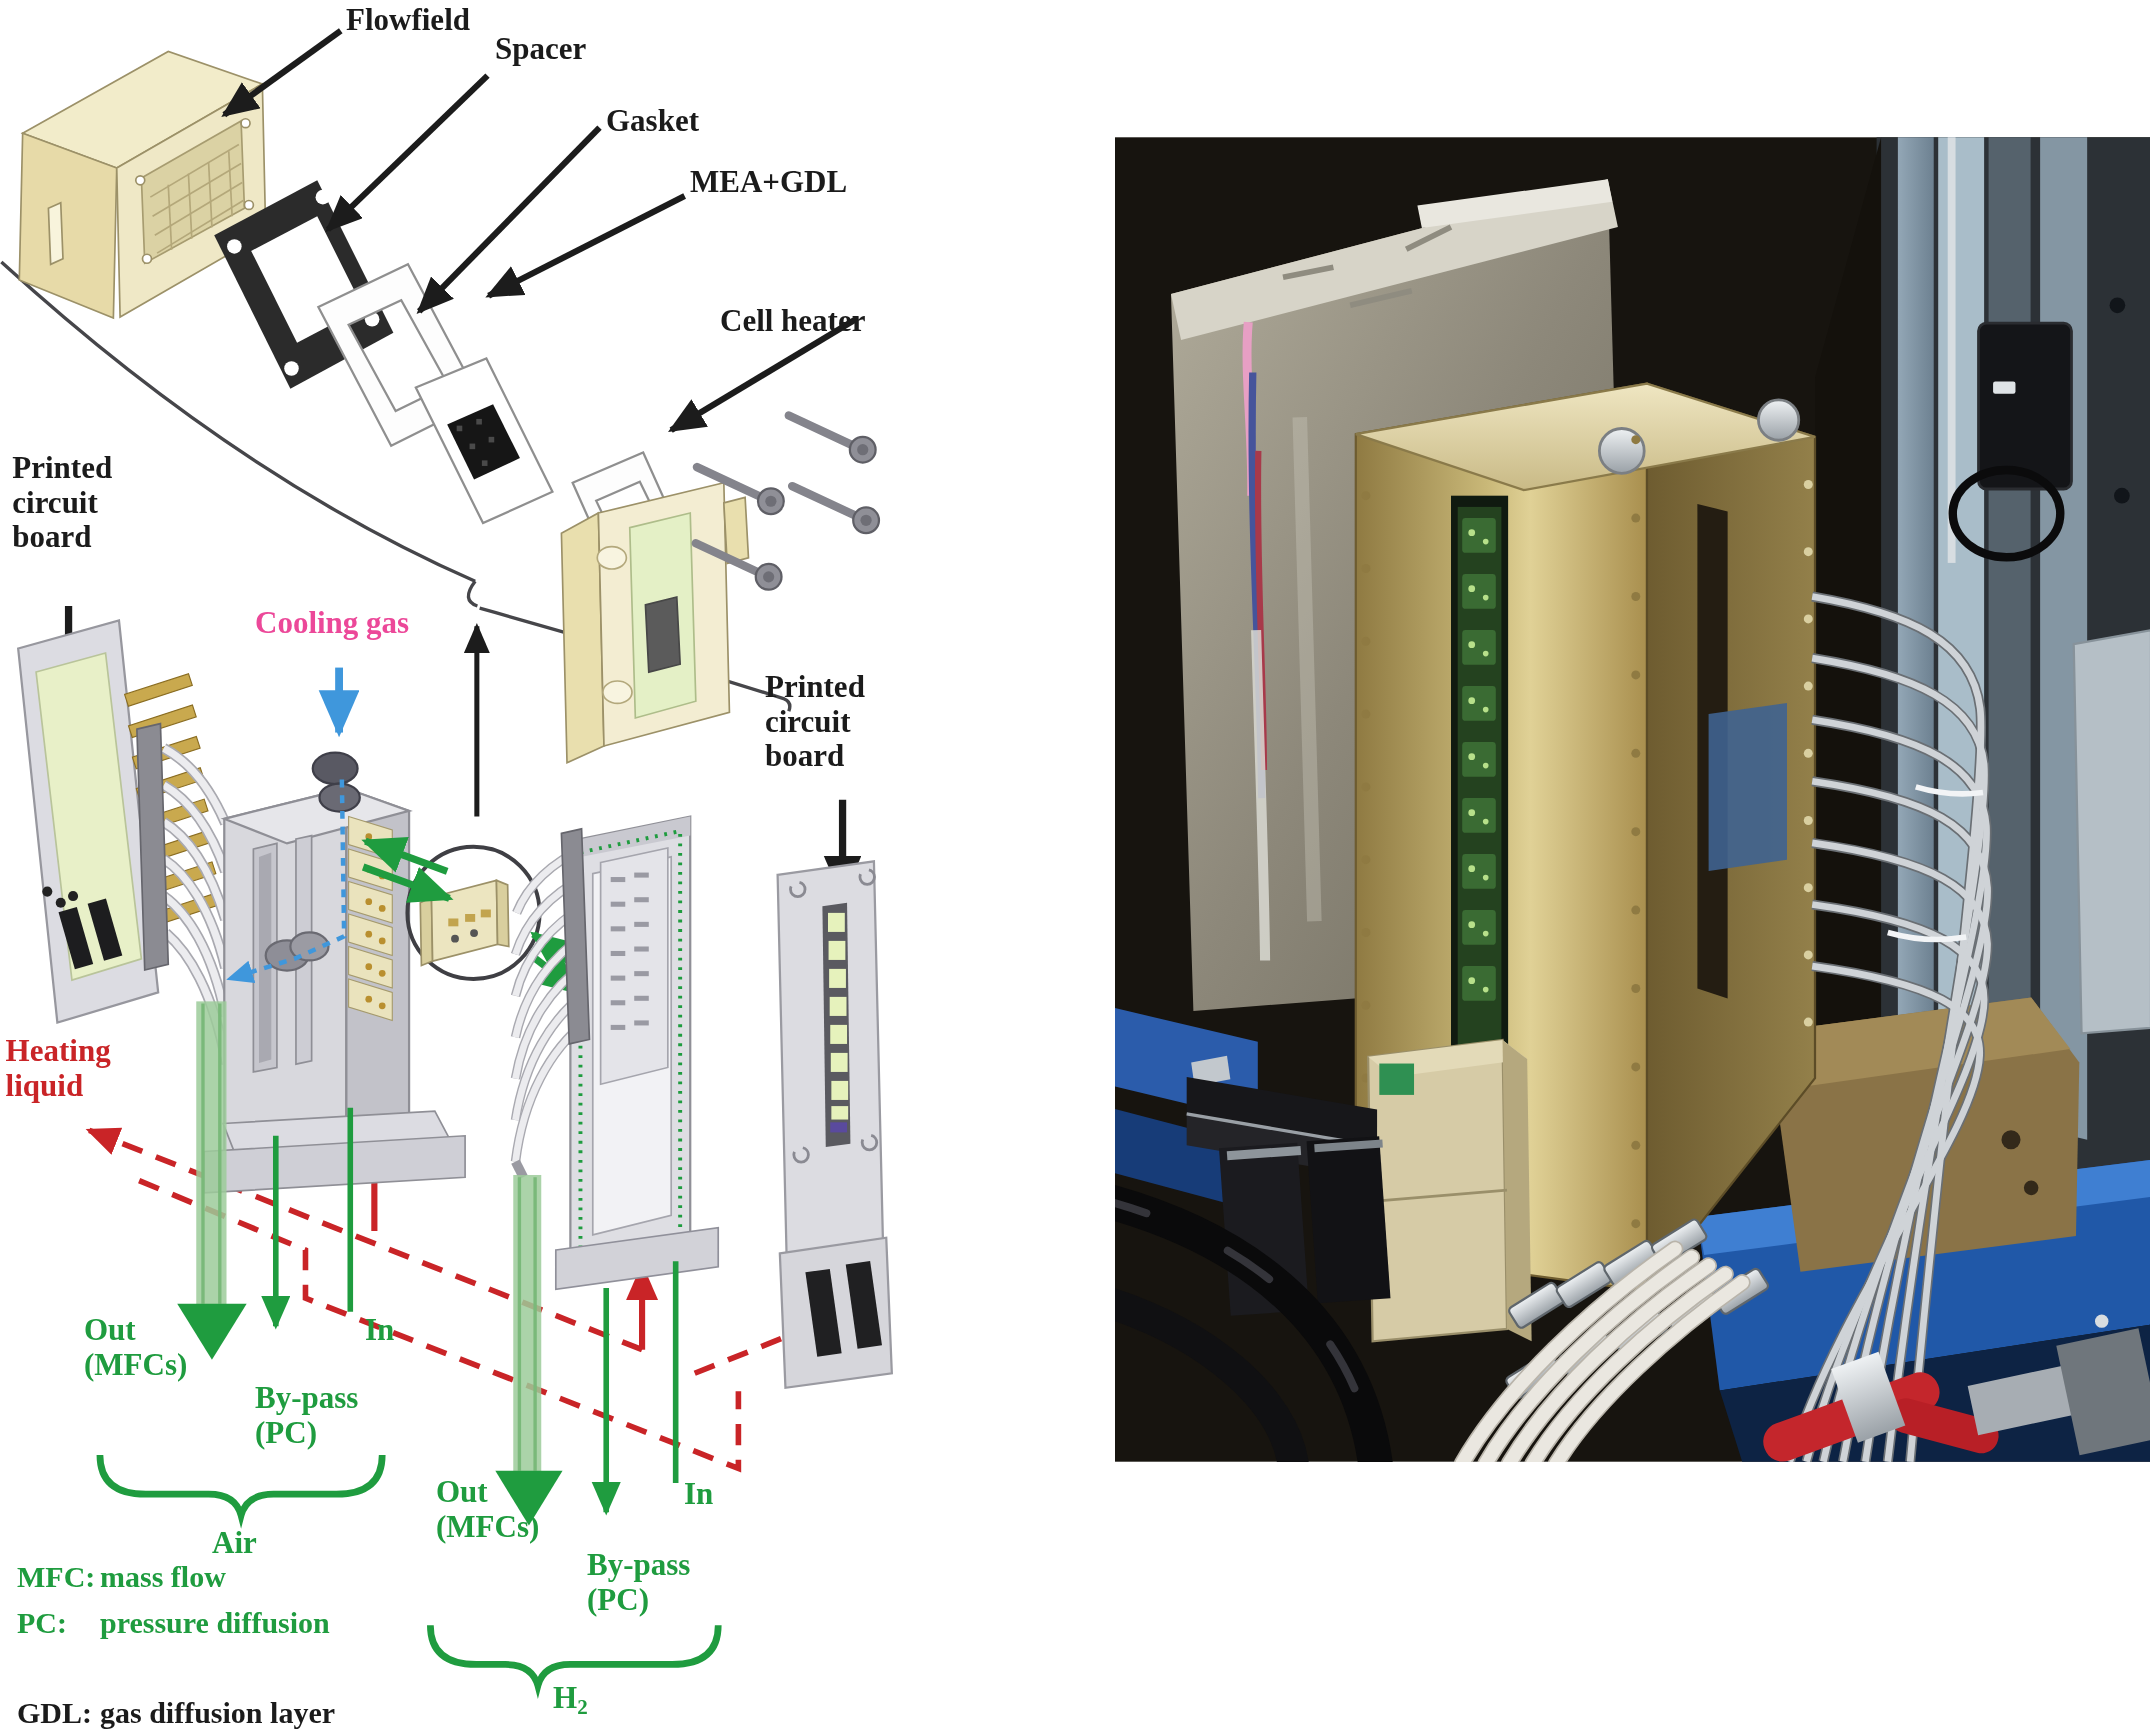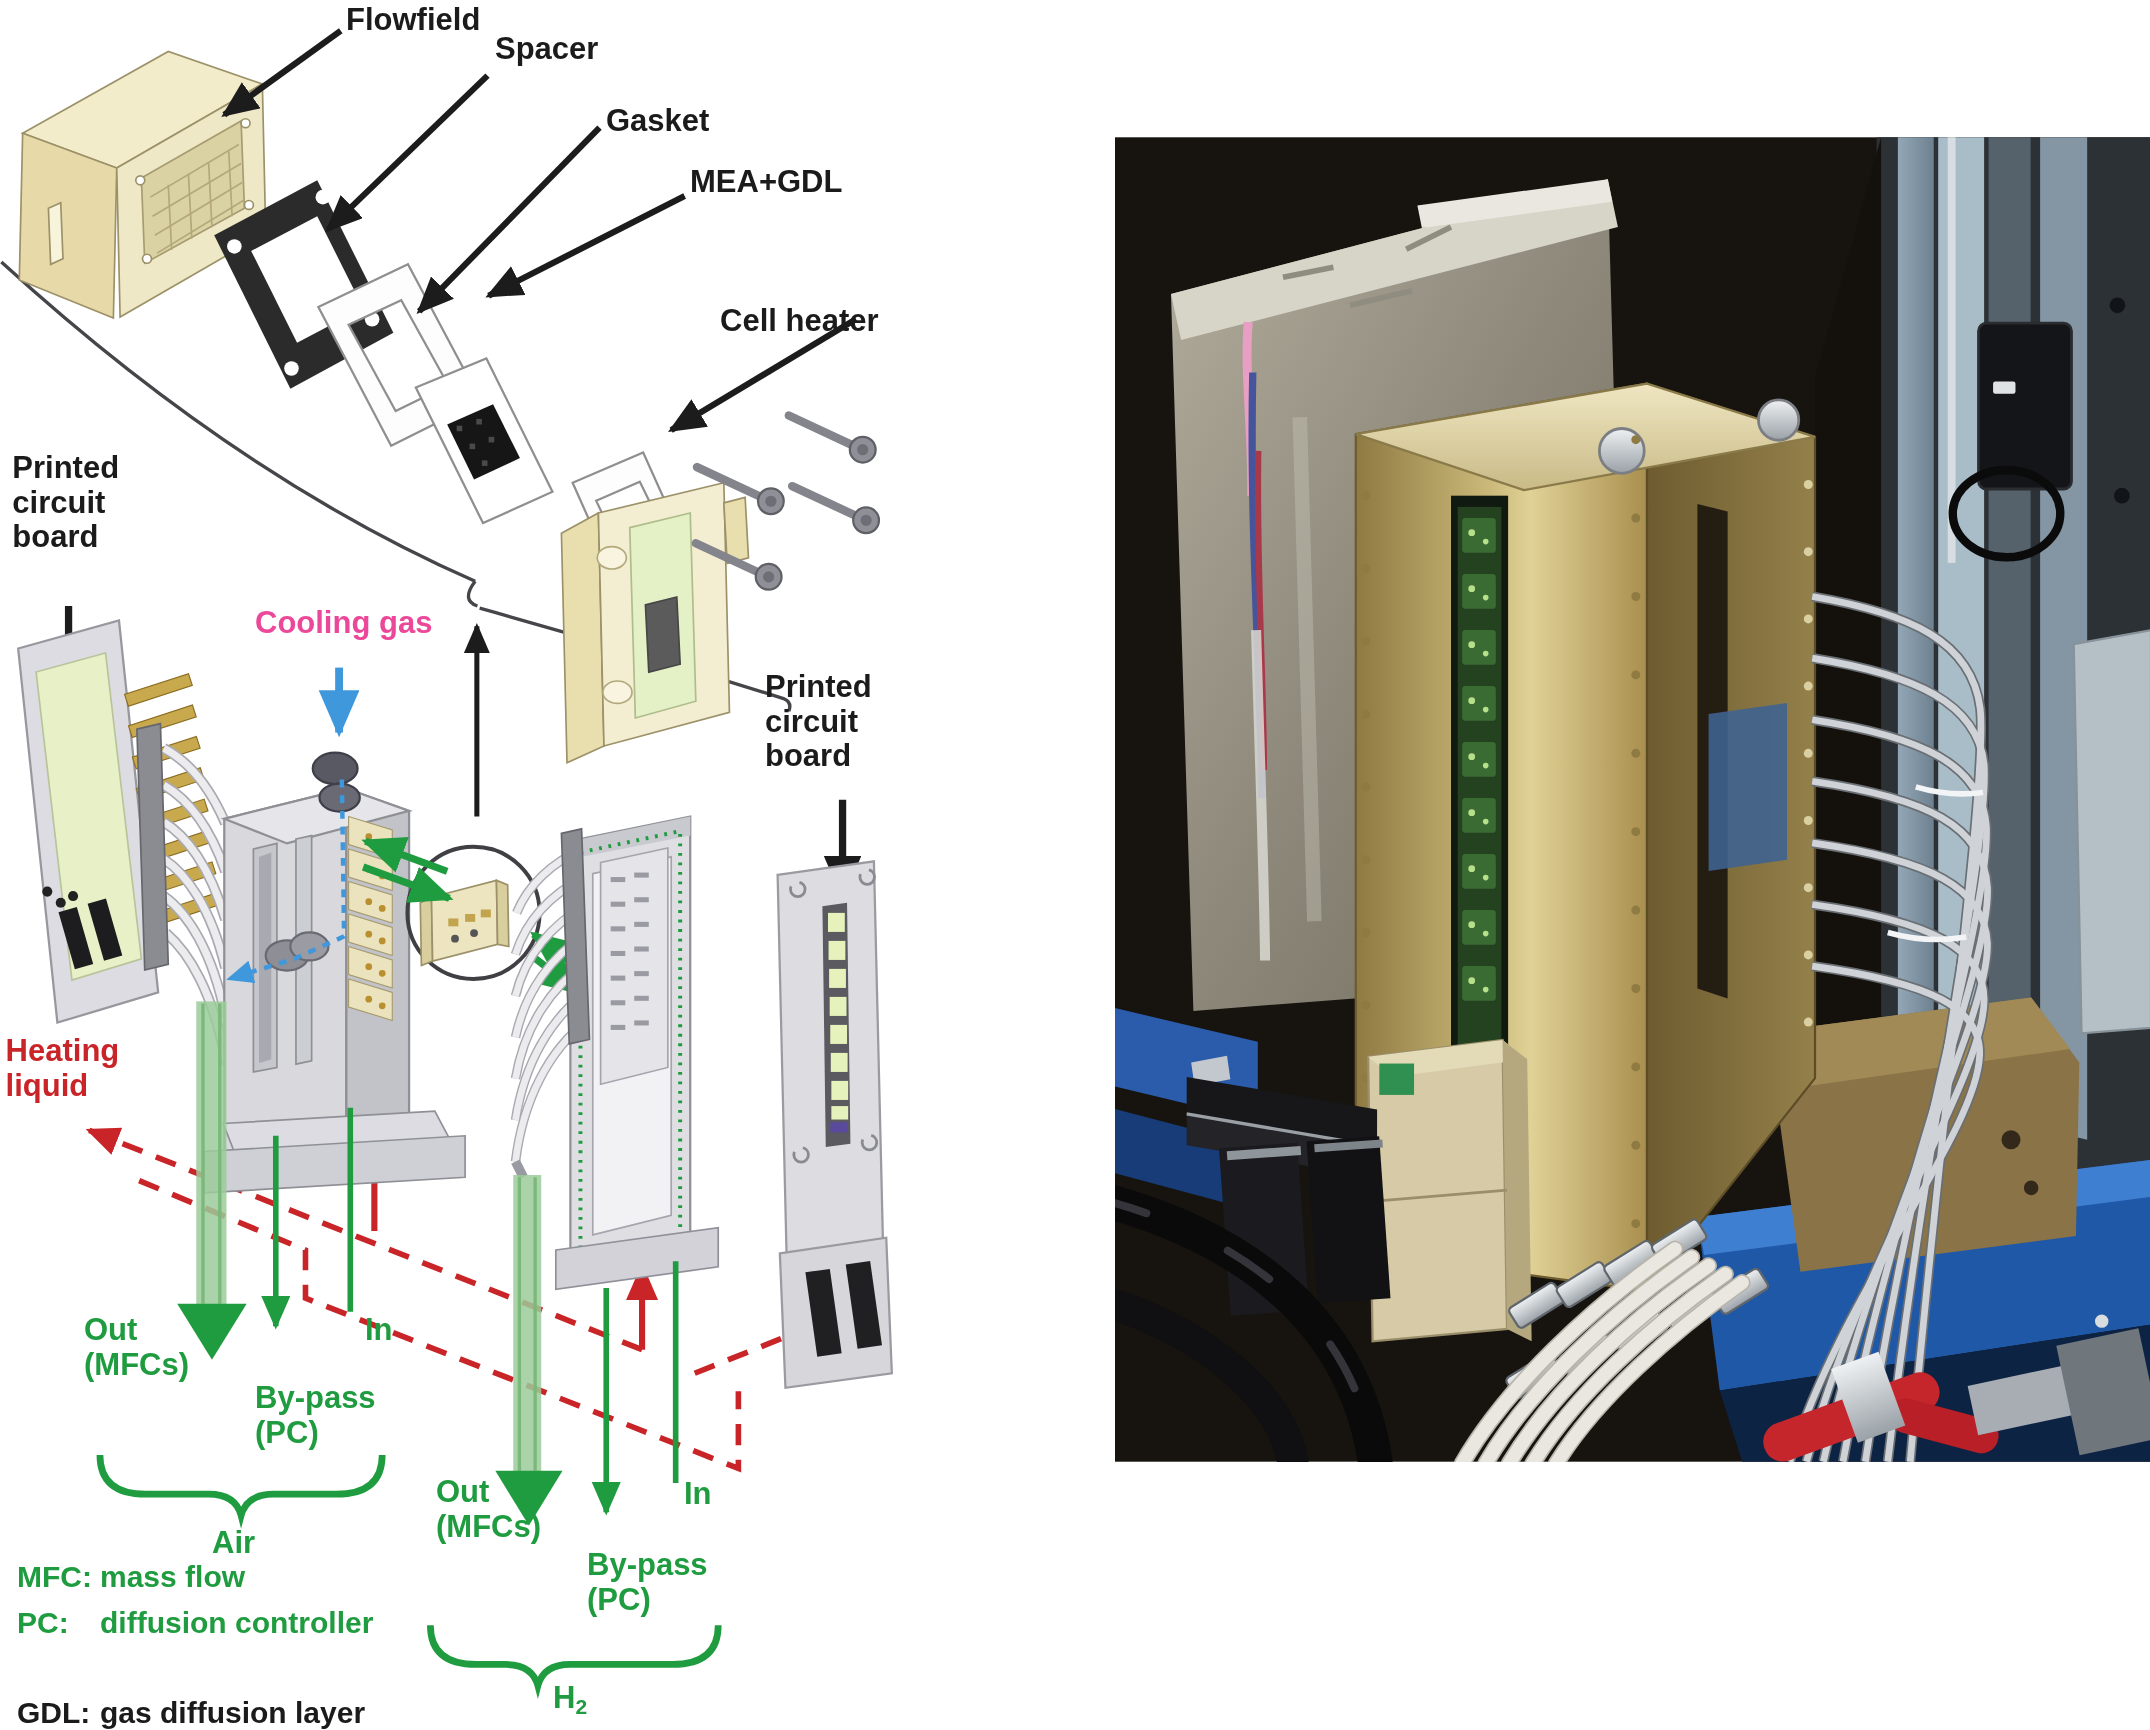--- a/index.html
+++ b/index.html
@@ -1,17 +1,17 @@
 <!DOCTYPE html>
 <html style="font-size:9px"><head>
 <meta charset="utf-8">
 <style>
   html,body{margin:0;padding:0;background:#ffffff;}
   .stage{position:relative;width:2151px;height:1730px;background:#ffffff;overflow:hidden;
-         font-family:Liberation Sans, sans-serif;}
+         font-family:Liberation Serif, serif;}
   .diagram-art{position:absolute;left:0;top:0;}
   .lbl{position:absolute;font-weight:700;font-size:31px;line-height:1.12;color:#1b1b1b;
        white-space:pre-line;letter-spacing:0px;}
   .lbl.green{color:#1f9c3f;text-align:center;}
   .lbl.red{color:#c92427;}
   .lbl.blue{color:#ec4899;}
   .lbl.center{text-align:left;}
   .legend-row{position:absolute;left:17px;font-weight:700;font-size:30px;color:#1b1b1b;}
   .legend-row.green{color:#1f9c3f;}
   .legend-row .abbr{display:inline-block;min-width:83px;}
@@ -357,21 +357,21 @@
   <div class="lbl green center" style="left:436px;top:1475px;width:140px">Out
 (MFCs)</div>
   <div class="lbl green center" style="left:587px;top:1548px;width:151px">By-pass
 (PC)</div>
   <div class="lbl green" style="left:684px;top:1477px">In</div>
   <div class="lbl green" style="left:553px;top:1681px"><span>H</span><span class="sub">2</span></div>
 
   <div class="legend-row green" style="top:1560px">
     <span class="abbr">MFC:</span><span>mass flow</span></div>
   <div class="legend-row green" style="top:1606px">
-    <span class="abbr">PC:</span><span>diffusion controller</span></div>
+    <span class="abbr">PC:</span><span>pressure diffusion</span></div>
   <div class="legend-row" style="top:1696px">
     <span class="abbr">GDL:</span><span>gas diffusion layer</span></div>
 
   <div class="photo">
     <svg width="1036" height="1325" viewBox="0 0 1850 2365">
       <defs>
         <linearGradient id="goldF" x1="0" y1="0" x2="1" y2="0">
           <stop offset="0" stop-color="#8f7a42"></stop>
             <stop offset="0.45" stop-color="#c9b878"></stop>
           <stop offset="0.6" stop-color="#e0d196"></stop>

